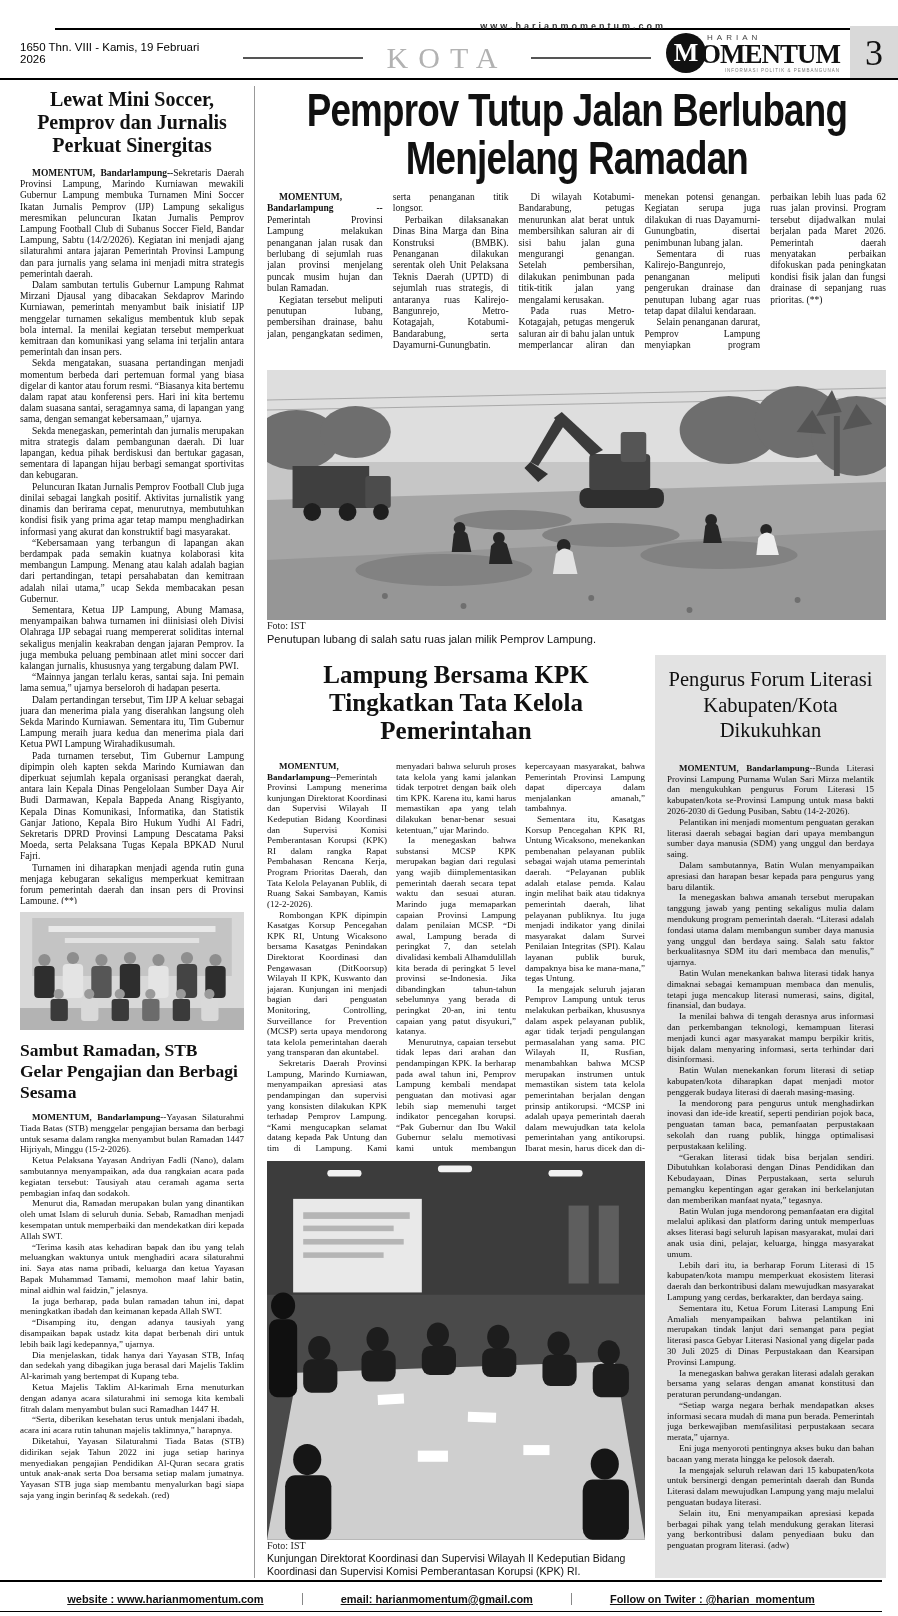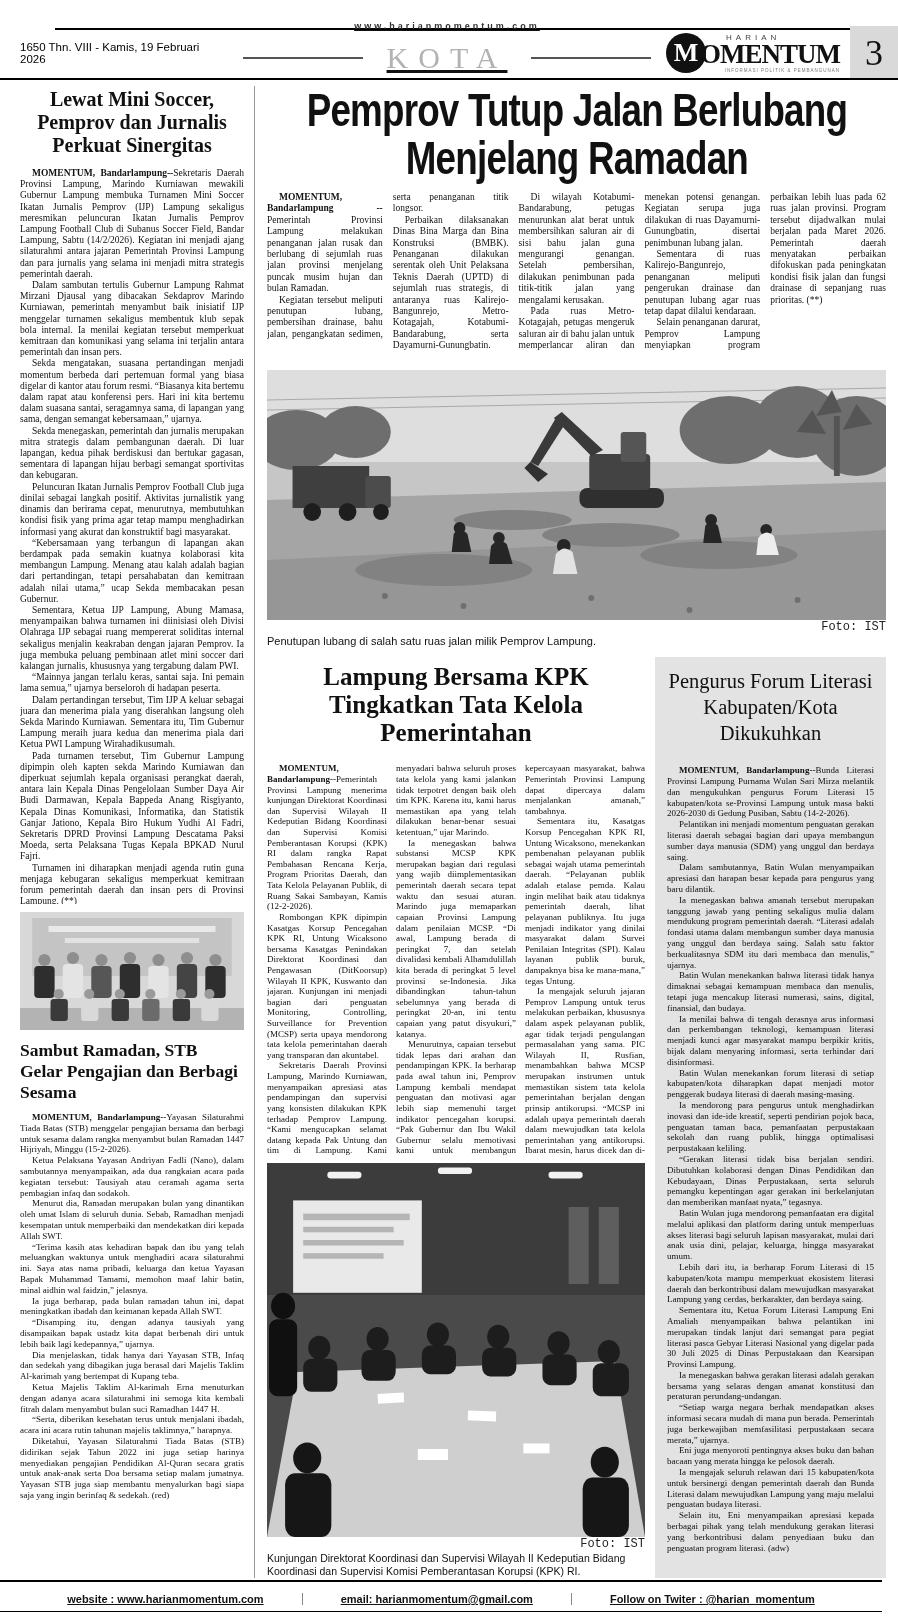--- a/index.html
+++ b/index.html
@@ -5,30 +5,30 @@
   html,body { margin:0; padding:0; background:#9a9a9a; }
   .page {
     position:relative; width:898px; height:1616px; margin:0 auto;
     background:#ffffff; color:#111; overflow:hidden;
     font-family:"Liberation Serif", serif;
   }
   
   .mast-topline { position:absolute; top:28px; left:55px; right:0; height:2px; background:#000; }
   .masthead { position:absolute; top:30px; left:20px; right:0; height:46px; display:flex; align-items:center; }
   .edition { width:208px; font-family:"Liberation Sans",sans-serif; font-size:11.5px; color:#000; }
-  .mast-center { flex:1; display:flex; flex-direction:column; align-items:center;text-decoration:underline; }
+  .mast-center { flex:1; display:flex; flex-direction:column; align-items:flex-end; }
   .mast-site { font-family:"Liberation Sans",sans-serif; font-weight:bold; font-size:9px; letter-spacing:3px; color:#333; }
   .kota-row { display:flex; align-items:center; width:100%; justify-content:center; gap:12px; }
   .kota-row .dash { height:2px; background:#555; width:120px; }
   .section-title { font-size:30px; letter-spacing:10px; color:#b2b2b2; font-weight:normal; margin:12px; line-height:1; }
   .mast-right { display:flex; align-items:center; gap:10px; padding-right:0; }
   .brand { display:flex; align-items:center; }
   .brand-circle { width:40px; height:40px; border-radius:50%; background:#111; color:#fff; display:flex; align-items:center; justify-content:center; font-size:26px; font-weight:bold; font-family:"Liberation Serif",serif; }
   .brand-right { display:flex; flex-direction:column; margin-left:-6px; }
-  .brand-harian { font-family:"Liberation Sans",sans-serif; font-size:8px; letter-spacing:4px; color:#444; padding-left:26px; }
+  .brand-harian { font-family:"Liberation Sans",sans-serif; font-size:8px; letter-spacing:4px; color:#444; padding-left:7px; }
   .brand-name { font-size:27px; font-weight:bold; letter-spacing:-1px; line-height:0.95; }
   .brand-tagline { font-family:"Liberation Sans",sans-serif; font-size:4.5px; letter-spacing:1px; color:#777; text-align:right; }
   .pagenum-box { width:48px; height:54px; background:#d9d9d9; display:flex; align-items:center; justify-content:center; }
   .pagenum { font-size:36px; line-height:1; }
   .mast-bottomline { position:absolute; top:78px; left:0; right:0; height:2px; background:#000; }
 
   
   .content { position:absolute; top:86px; left:20px; right:12px; bottom:38px; display:flex; gap:12px; }
   .leftcol { width:224px; border-right:1px solid #999; padding-right:10px; display:flex; flex-direction:column; }
   .maincol { flex:1; display:flex; flex-direction:column; }
@@ -46,21 +46,21 @@
 
   
   .main-title {
     font-family:"Liberation Sans",sans-serif; font-weight:bold; text-align:center;
     font-size:46px; line-height:1.05; letter-spacing:-1px; margin:0 0 6px;
     width:125%; margin-left:-12.5%; transform:scaleX(0.8); transform-origin:50% 0;
     height:100px;
   }
   .road-cols { column-count:5; column-gap:10px; height:176px; overflow:hidden; font-size:9.5px; line-height:1.2; }
   .main-photo { width:100%; height:250px; display:block; margin-top:2px; }
-  .credit { font-family:Liberation Mono, monospace; font-size:12px; text-align:right; color:#222; line-height:1.2; }
+  .credit { font-family:Liberation Serif, serif; font-size:10px; color:#222; line-height:1.2; }
   .caption { font-family:"Liberation Sans",sans-serif; font-size:11px; color:#111; margin:1px 0 6px; }
 
   
   .row2 { flex:1; display:flex; gap:10px; margin-top:4px; }
   .kpk { width:378px; display:flex; flex-direction:column; }
   .kpk-title { font-size:25px; font-weight:bold; text-align:center; line-height:1.12; margin:6px auto 8px; max-width:312px; height:92px; }
   .kpk-cols { column-count:3; column-gap:9px; height:396px; overflow:hidden; font-size:9px; line-height:1.18; }
   .kpk-photo { width:100%; flex:1; min-height:300px; display:block; margin-top:4px; }
   .kpk-caption { font-family:"Liberation Sans",sans-serif; font-size:10.5px; line-height:1.25; }
 

